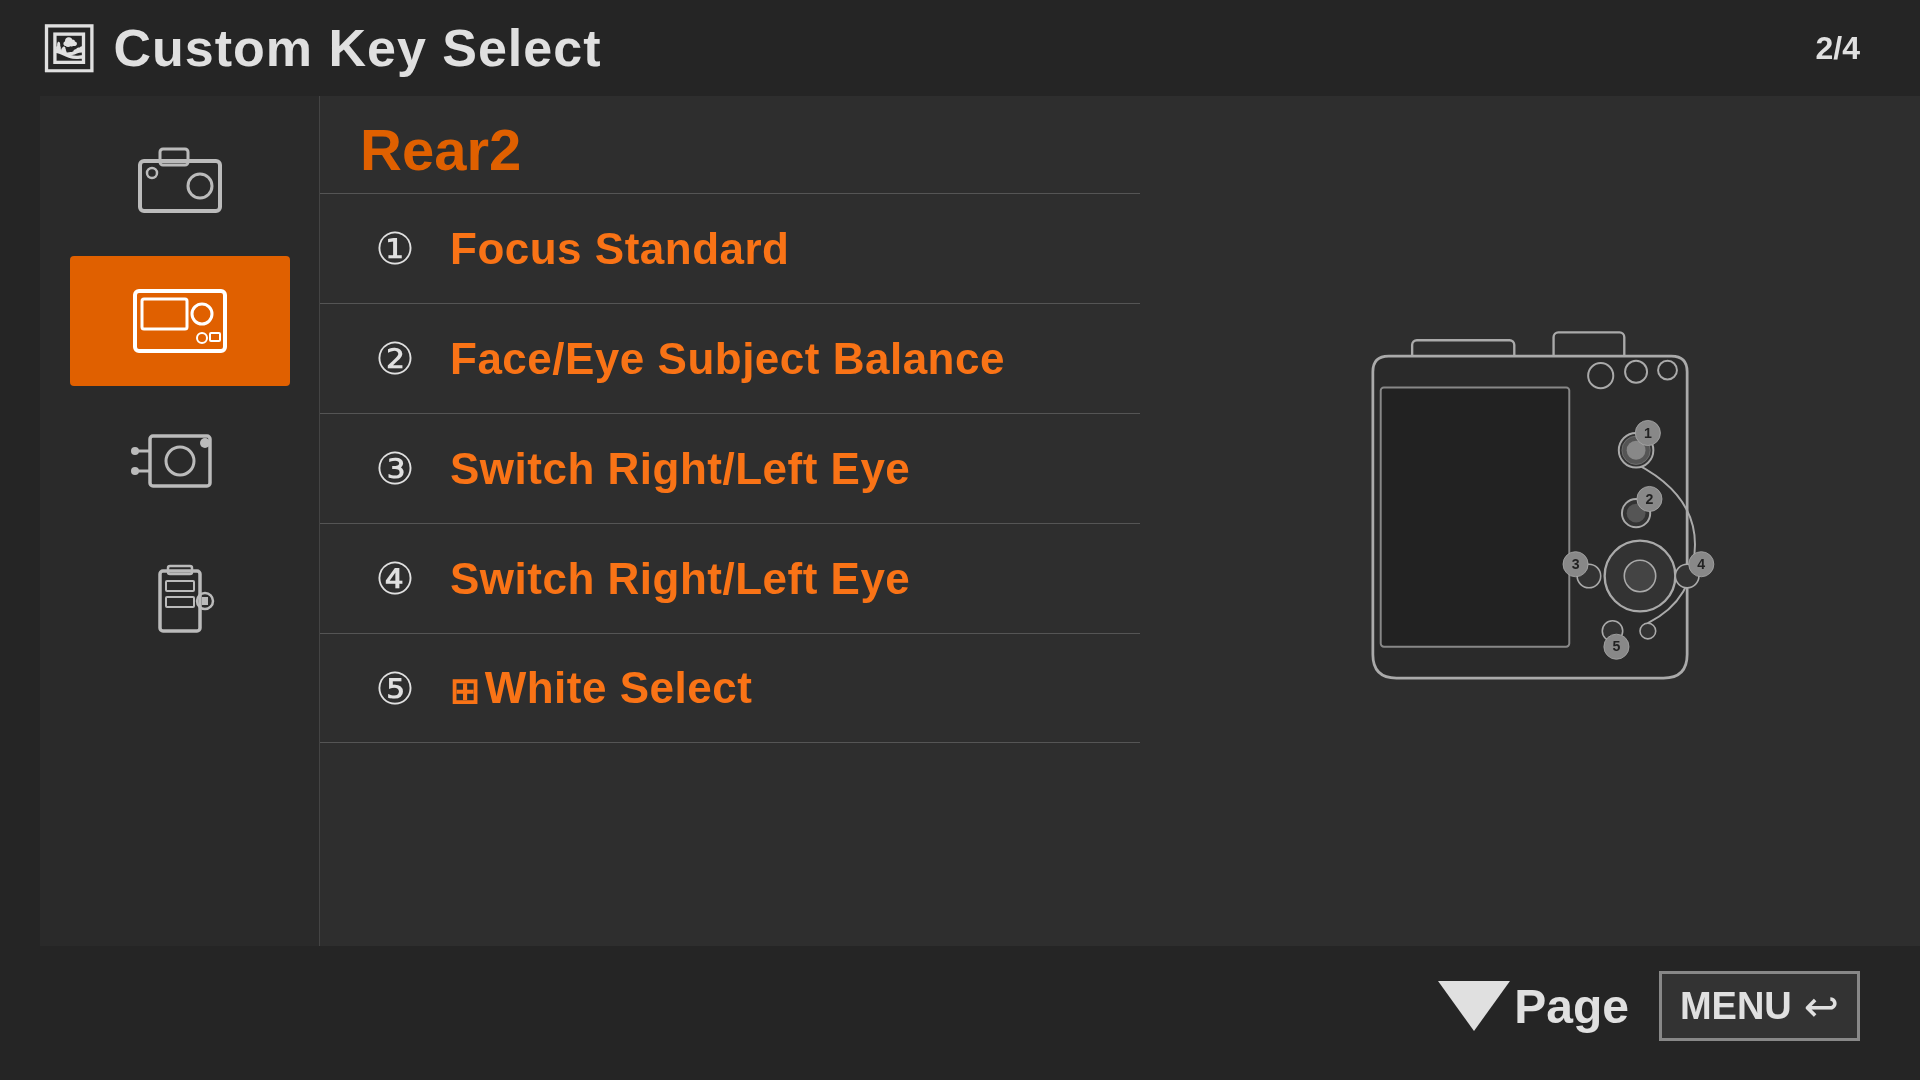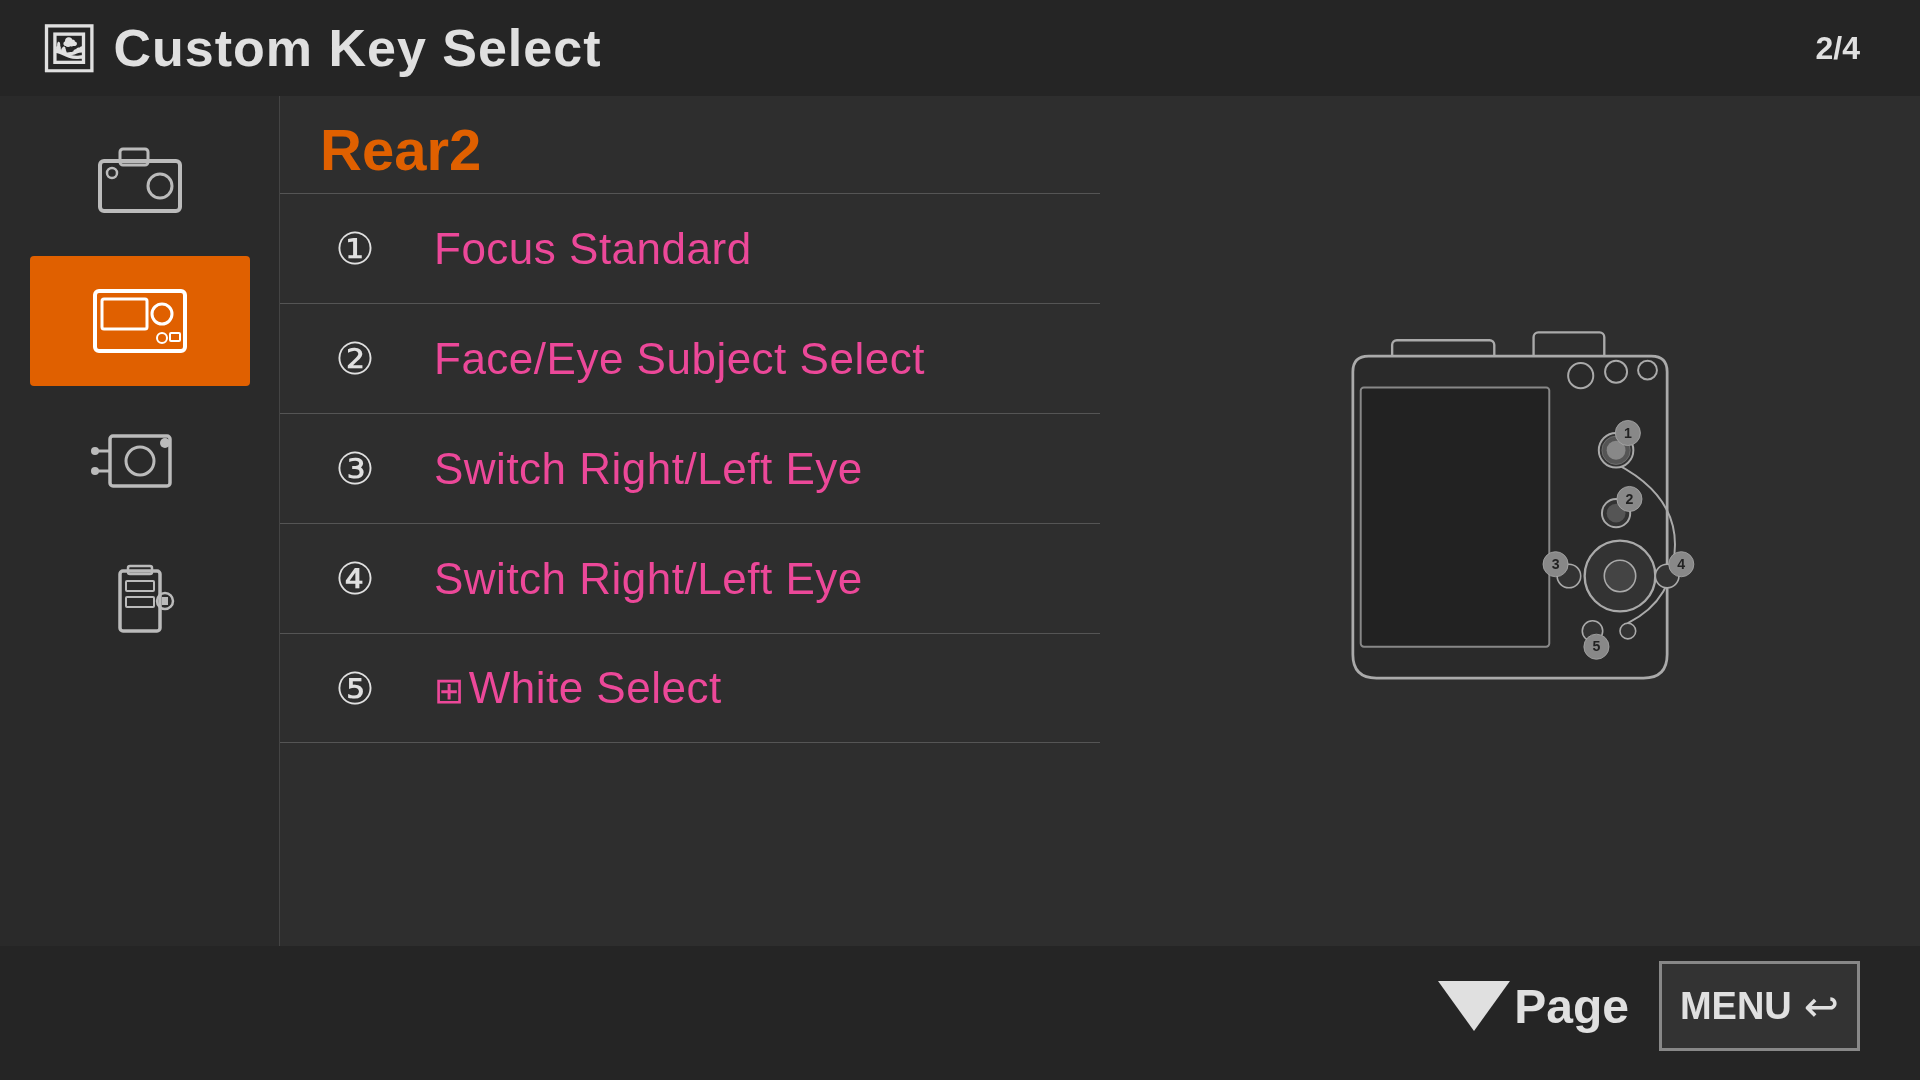--- a/index.html
+++ b/index.html
@@ -49,20 +49,21 @@
       font-size: 32px;
       font-weight: bold;
       color: #e0e0e0;
     }
 
     
     .main-content {
       display: flex;
       flex-direction: row;
       height: calc(1080px - 110px - 120px);
+      padding-left: 40px;
     }
 
     
     .sidebar {
       width: 280px;
       background: #2a2a2a;
       display: flex;
       flex-direction: column;
       align-items: center;
       padding: 20px 0;
@@ -130,24 +131,23 @@
       color: #e0e0e0;
       margin-right: 20px;
       min-width: 70px;
       display: flex;
       align-items: center;
       justify-content: center;
     }
 
     .menu-item-text {
       font-size: 44px;
-      color: #ec4899;
-      font-weight: normal;
+      color: #f97316;
+      font-weight: bold;
       letter-spacing: 0.5px;
-      margin-left: 24px;
     }
 
     
     .camera-panel {
       flex: 1;
       display: flex;
       align-items: center;
       justify-content: center;
       background: #2e2e2e;
     }
@@ -187,21 +187,21 @@
     .menu-back-btn {
       display: flex;
       align-items: center;
       justify-content: center;
       border: 3px solid #888;
       padding: 10px 18px;
       gap: 12px;
       cursor: pointer;
       background: #333;
       min-width: 180px;
-      height: 90px;
+      height: 70px;
     }
 
     .menu-back-label {
       font-size: 38px;
       font-weight: bold;
       color: #e0e0e0;
     }
 
     .back-arrow {
       font-size: 42px;
@@ -280,21 +280,21 @@
       <div class="menu-panel">
         <div class="section-label">Rear2</div>
 
         <div class="menu-item">
           <span class="menu-item-number">①</span>
           <span class="menu-item-text">Focus Standard</span>
         </div>
 
         <div class="menu-item">
           <span class="menu-item-number">②</span>
-          <span class="menu-item-text">Face/Eye Subject Select</span>
+          <span class="menu-item-text">Face/Eye Subject Balance</span>
         </div>
 
         <div class="menu-item">
           <span class="menu-item-number">③</span>
           <span class="menu-item-text">Switch Right/Left Eye</span>
         </div>
 
         <div class="menu-item">
           <span class="menu-item-number">④</span>
           <span class="menu-item-text">Switch Right/Left Eye</span>

